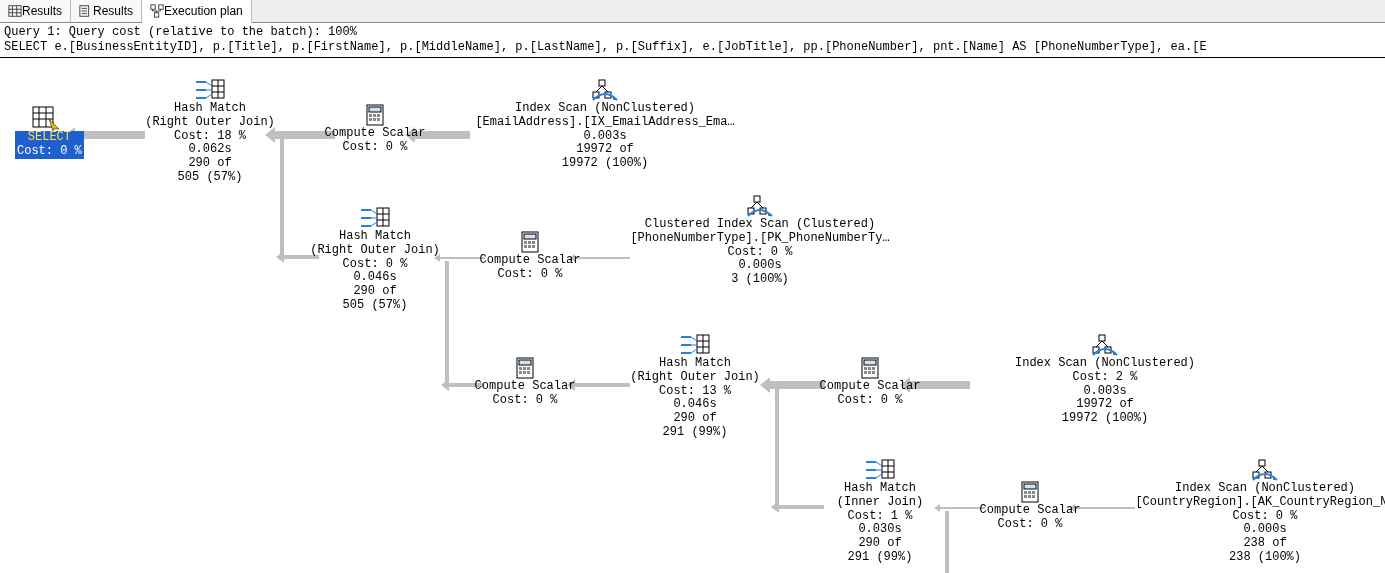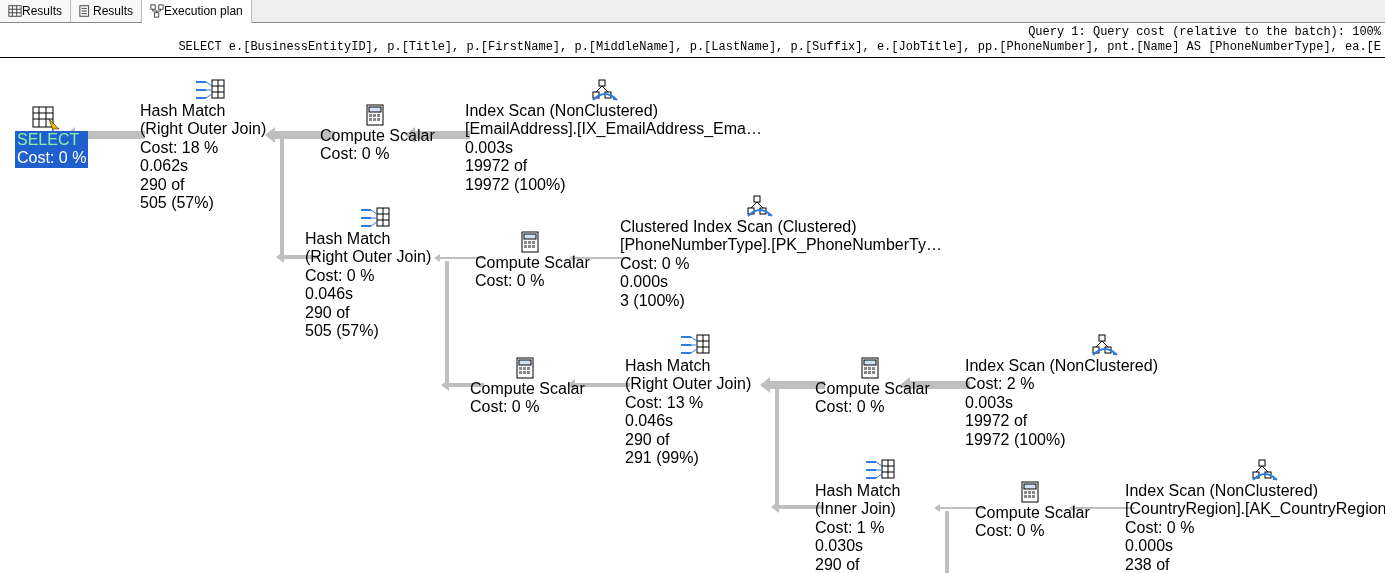--- a/index.html
+++ b/index.html
@@ -35,45 +35,44 @@
     margin-bottom: -1px;
   }
   .tab svg { width: 14px; height: 14px; }
   .query-header {
     font-family: "Courier New", monospace;
     font-size: 12px;
     padding: 2px 4px;
     white-space: pre;
     border-bottom: 1px solid #000;
     line-height: 1.25;
-    text-align: right;
   }
   .plan-area {
     position: relative;
     width: 1385px;
     height: 520px;
     overflow: hidden;
   }
   .node {
     position: absolute;
-    text-align: left;
-    font-family: Liberation Sans, sans-serif;
-    font-size: 16px;
+    text-align: center;
+    font-family: Liberation Mono, monospace;
+    font-size: 12px;
     line-height: 1.15;
     white-space: nowrap;
   }
   .node .line { display: block; }
   .select-badge {
     background: #205fce;
     color: #fff;
     display: inline-block;
     padding: 0 2px;
     min-width: 58px;
   }
-  .select-badge .sel { background:#205fce; color:#86efac; }
+  .select-badge .sel { background:#205fce; color:#fde047; }
   .select-badge .cost { color:#fff; }
   
   .arrow {
     position: absolute;
     background: #bfbfbf;
     height: 8px;
   }
   .arrow.thin { height: 4px; }
   .arrow.vthin { height: 2px; }
   .arrow::before {

